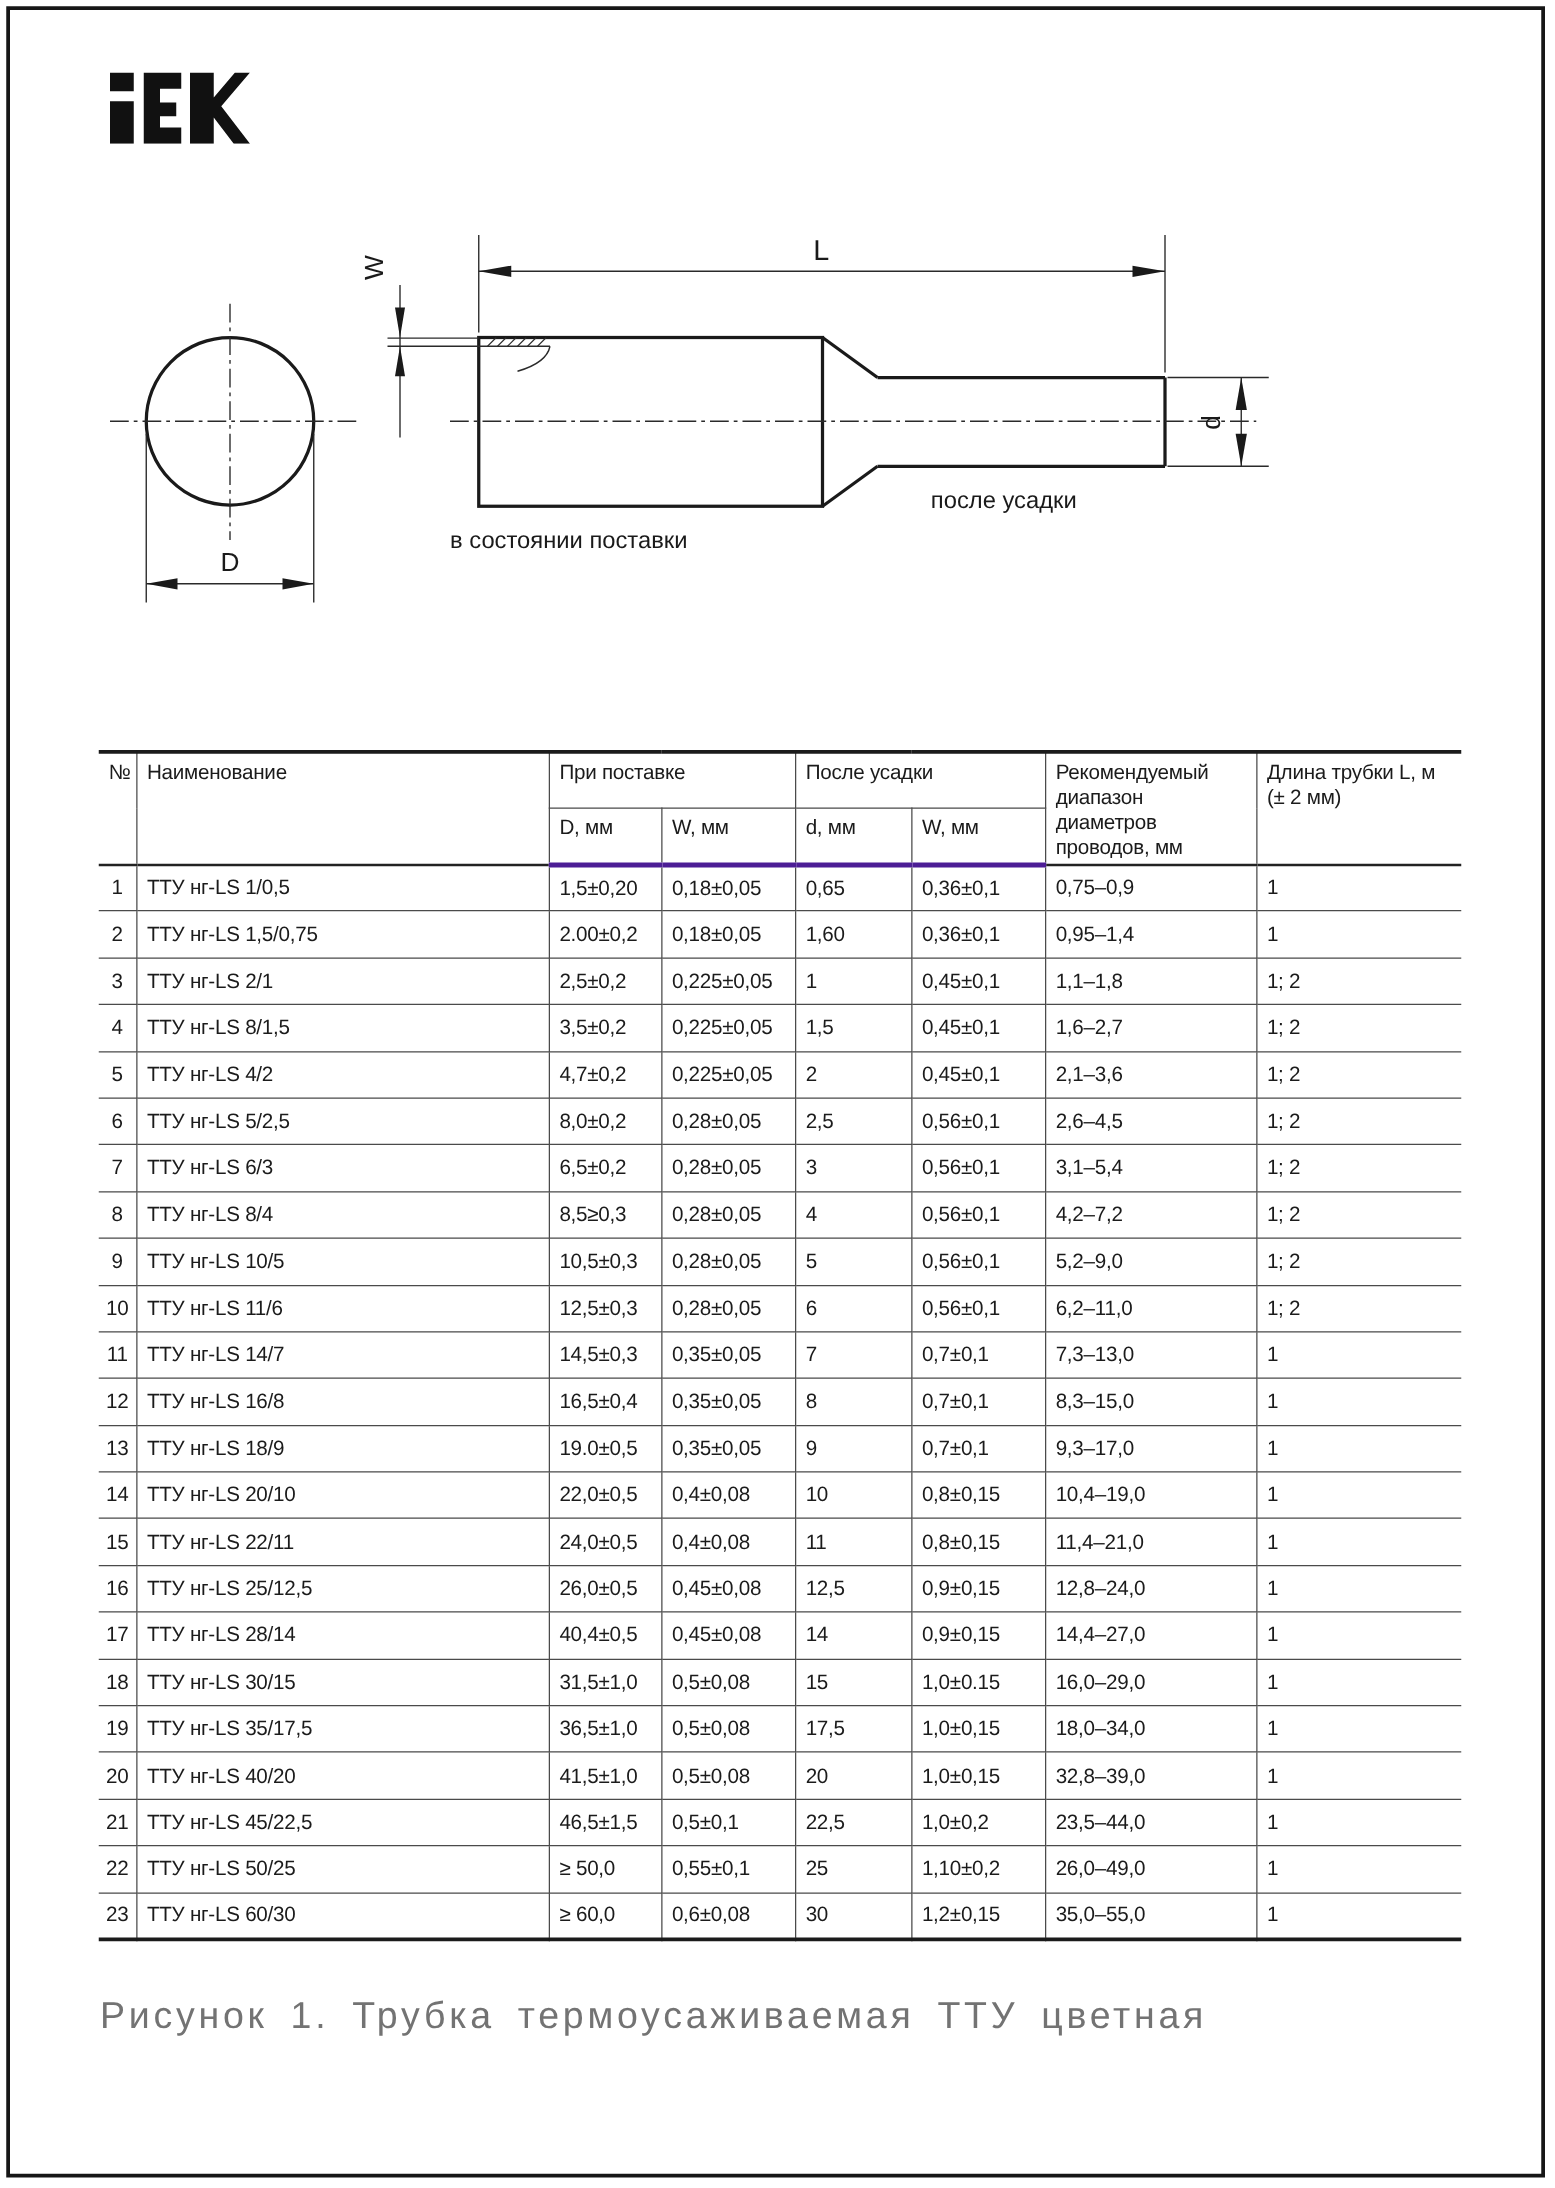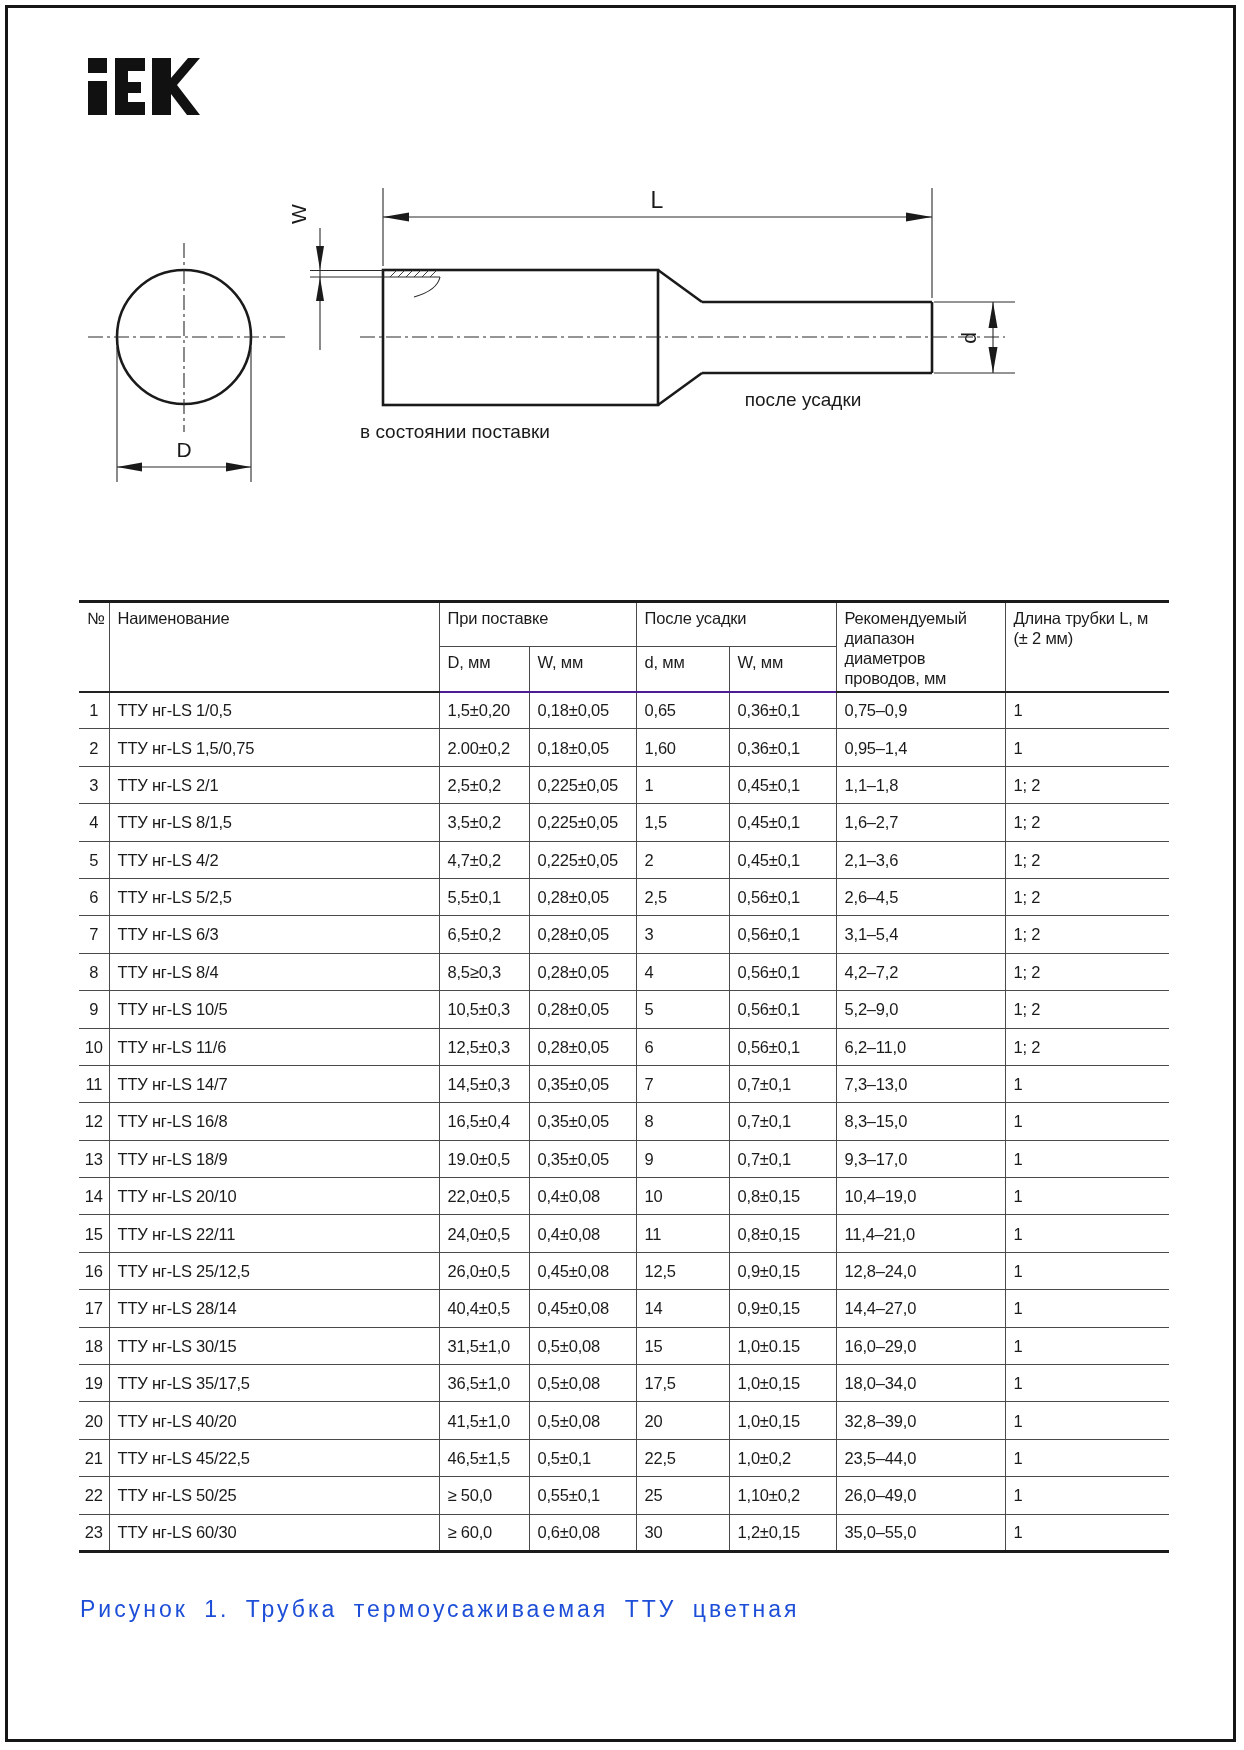--- a/index.html
+++ b/index.html
@@ -30,27 +30,27 @@
     padding:5px 6px 2px 8px;overflow:hidden;white-space:nowrap;
   }
   .dims-table th{vertical-align:top;white-space:normal;}
   .dims-table td{vertical-align:middle;padding-top:2px;}
   .dims-table{border-top:3px solid #1b1b1b;border-bottom:3px solid #1b1b1b;}
   .dims-table tr :first-child{border-left:none;}
   .dims-table tr :last-child{border-right:none;}
   .dims-table thead th{border-bottom-width:1px;}
   .dims-table thead tr:first-child th{border-top:none;}
   .dims-table thead th.hdr-bot{border-bottom:2px solid #222;}
-  .dims-table thead tr.sub th{border-bottom:2px solid #4c1d95;}
+  .dims-table thead tr.sub th{border-bottom:4px solid #4c1d95;}
   .dims-table thead tr{height:40px;}
   .dims-table tbody tr{height:37.4px;}
   .dims-table td.c-num{text-align:center;padding-left:2px;padding-right:2px;}
   .caption{
     position:absolute;left:80px;top:1596px;
-    font-size:23px;letter-spacing:3px;word-spacing:7px;color:#1d4ed8;
+    font-size:30px;letter-spacing:3px;word-spacing:7px;color:#737373;
   }
 </style>
 </head>
 <body>
 
 <div class="page-frame"></div>
 
 <svg class="logo" width="112" height="57" viewBox="0 0 112 57" aria-label="iEK">
   <g fill="#111111">
     <rect x="0" y="0" width="19" height="15"></rect>
@@ -191,21 +191,21 @@
         <td>4,7±0,2</td>
         <td>0,225±0,05</td>
         <td>2</td>
         <td>0,45±0,1</td>
         <td>2,1–3,6</td>
         <td>1; 2</td>
       </tr>
       <tr>
         <td class="c-num">6</td>
         <td>ТТУ нг-LS 5/2,5</td>
-        <td>5,5±0,1</td>
+        <td>8,0±0,2</td>
         <td>0,28±0,05</td>
         <td>2,5</td>
         <td>0,56±0,1</td>
         <td>2,6–4,5</td>
         <td>1; 2</td>
       </tr>
       <tr>
         <td class="c-num">7</td>
         <td>ТТУ нг-LS 6/3</td>
         <td>6,5±0,2</td>

